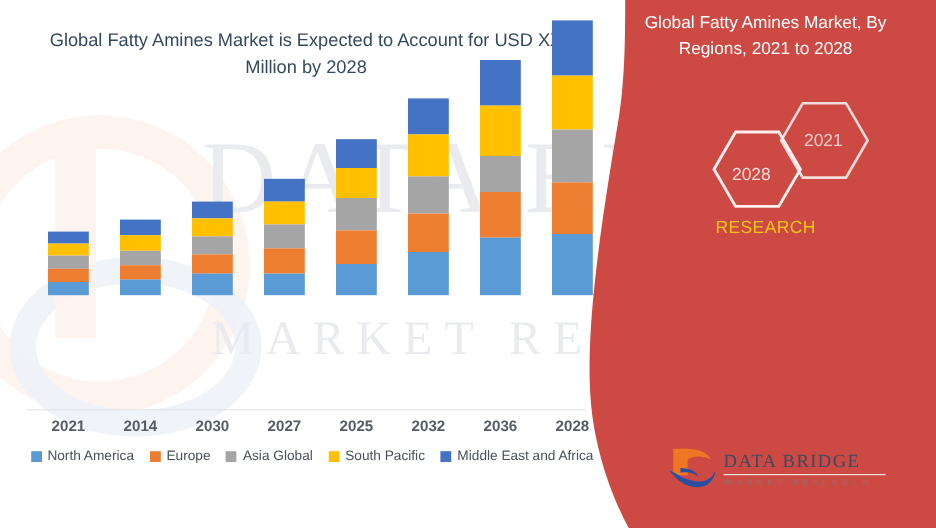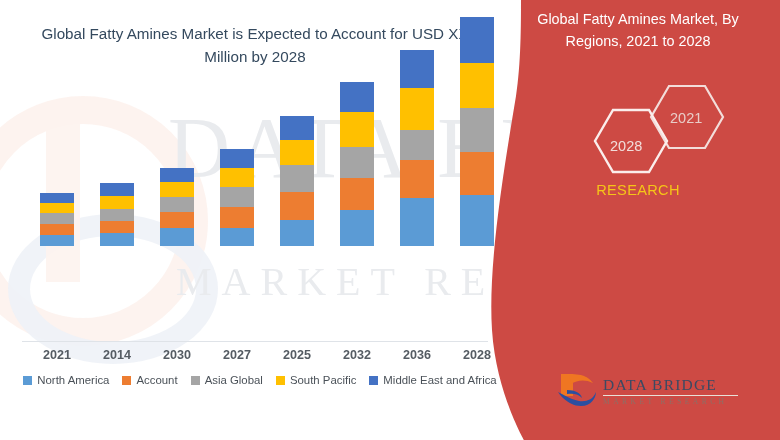--- a/index.html
+++ b/index.html
@@ -247,21 +247,21 @@
         </div>
     </div>
 
     <div id="legend">
         <div class="legend-item">
           <span class="legend-swatch" style="background: rgb(91, 155, 213);"></span>
           <span class="legend-label">North America</span>
         </div>
         <div class="legend-item">
           <span class="legend-swatch" style="background: rgb(237, 125, 49);"></span>
-          <span class="legend-label">Account</span>
+          <span class="legend-label">Europe</span>
         </div>
         <div class="legend-item">
           <span class="legend-swatch" style="background: rgb(165, 165, 165);"></span>
           <span class="legend-label">Asia Global</span>
         </div>
         <div class="legend-item">
           <span class="legend-swatch" style="background: rgb(255, 192, 0);"></span>
           <span class="legend-label">South Pacific</span>
         </div>
         <div class="legend-item">

